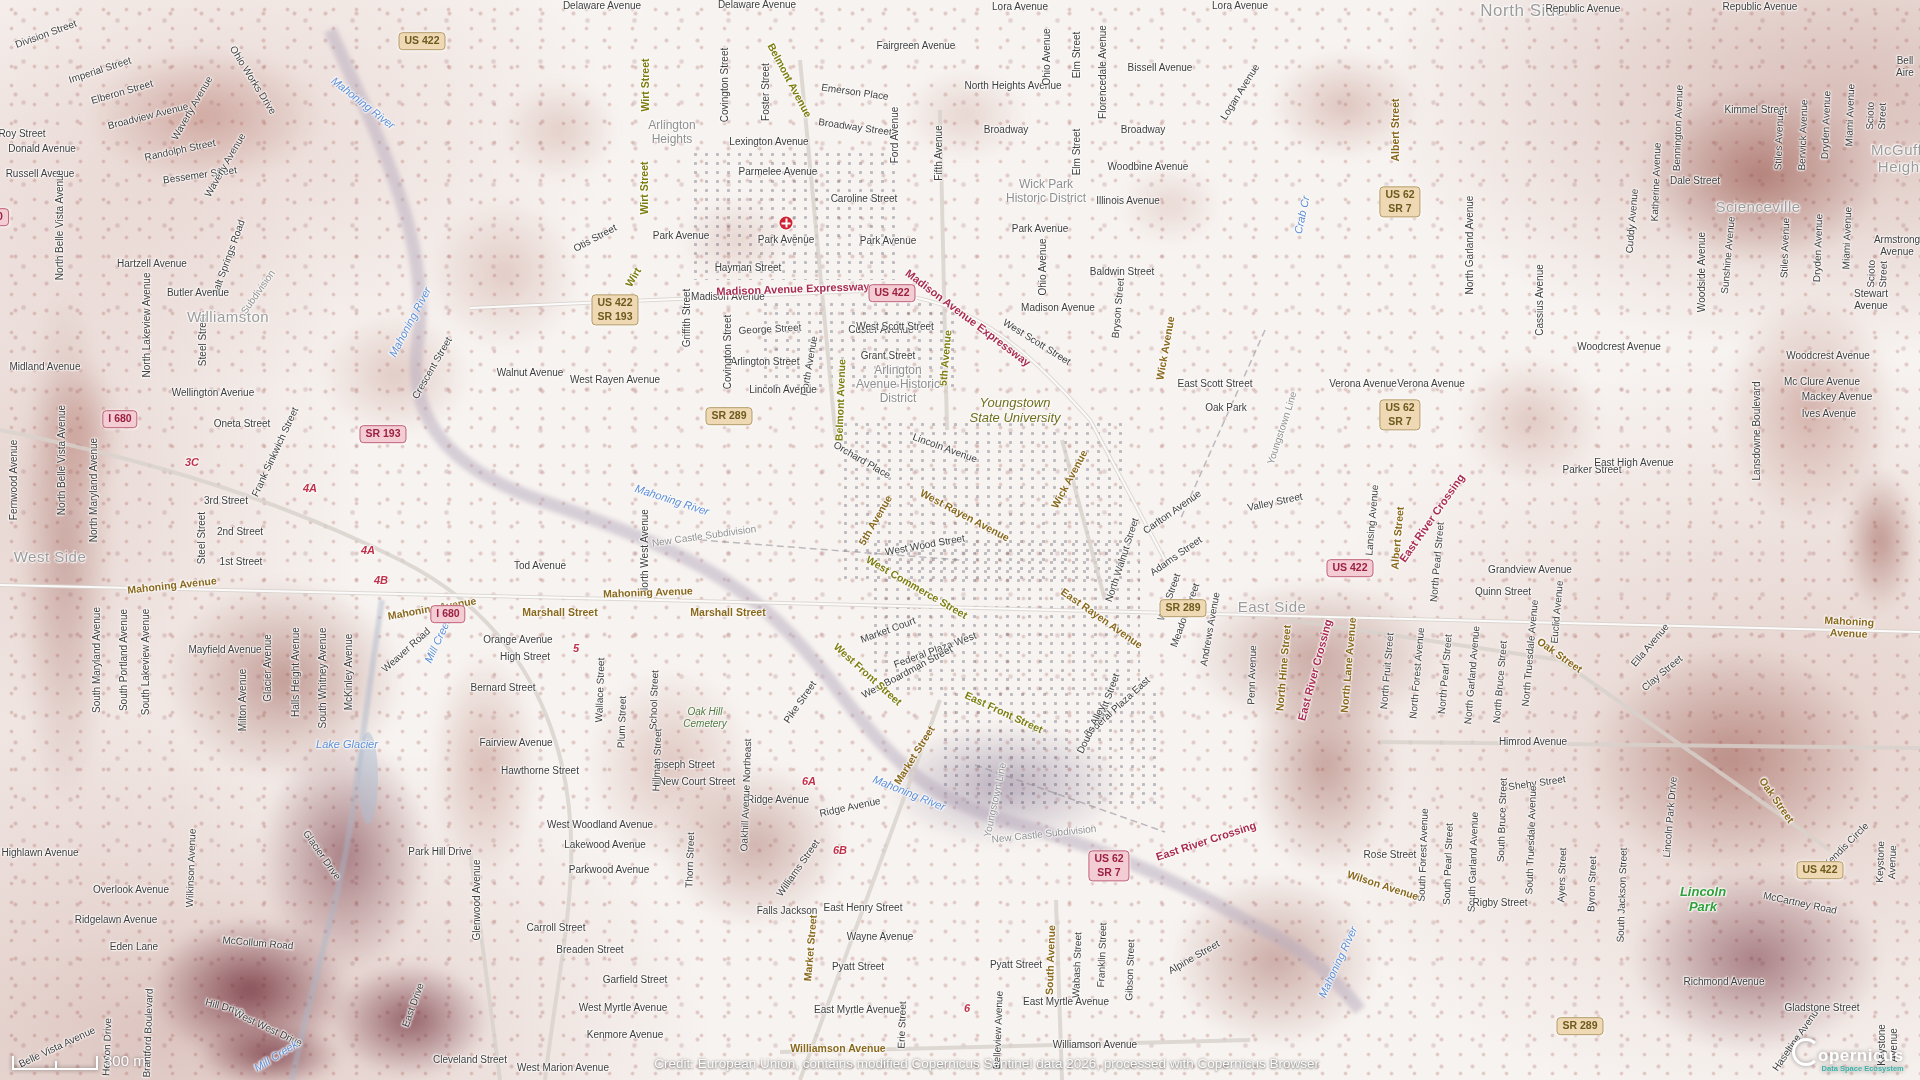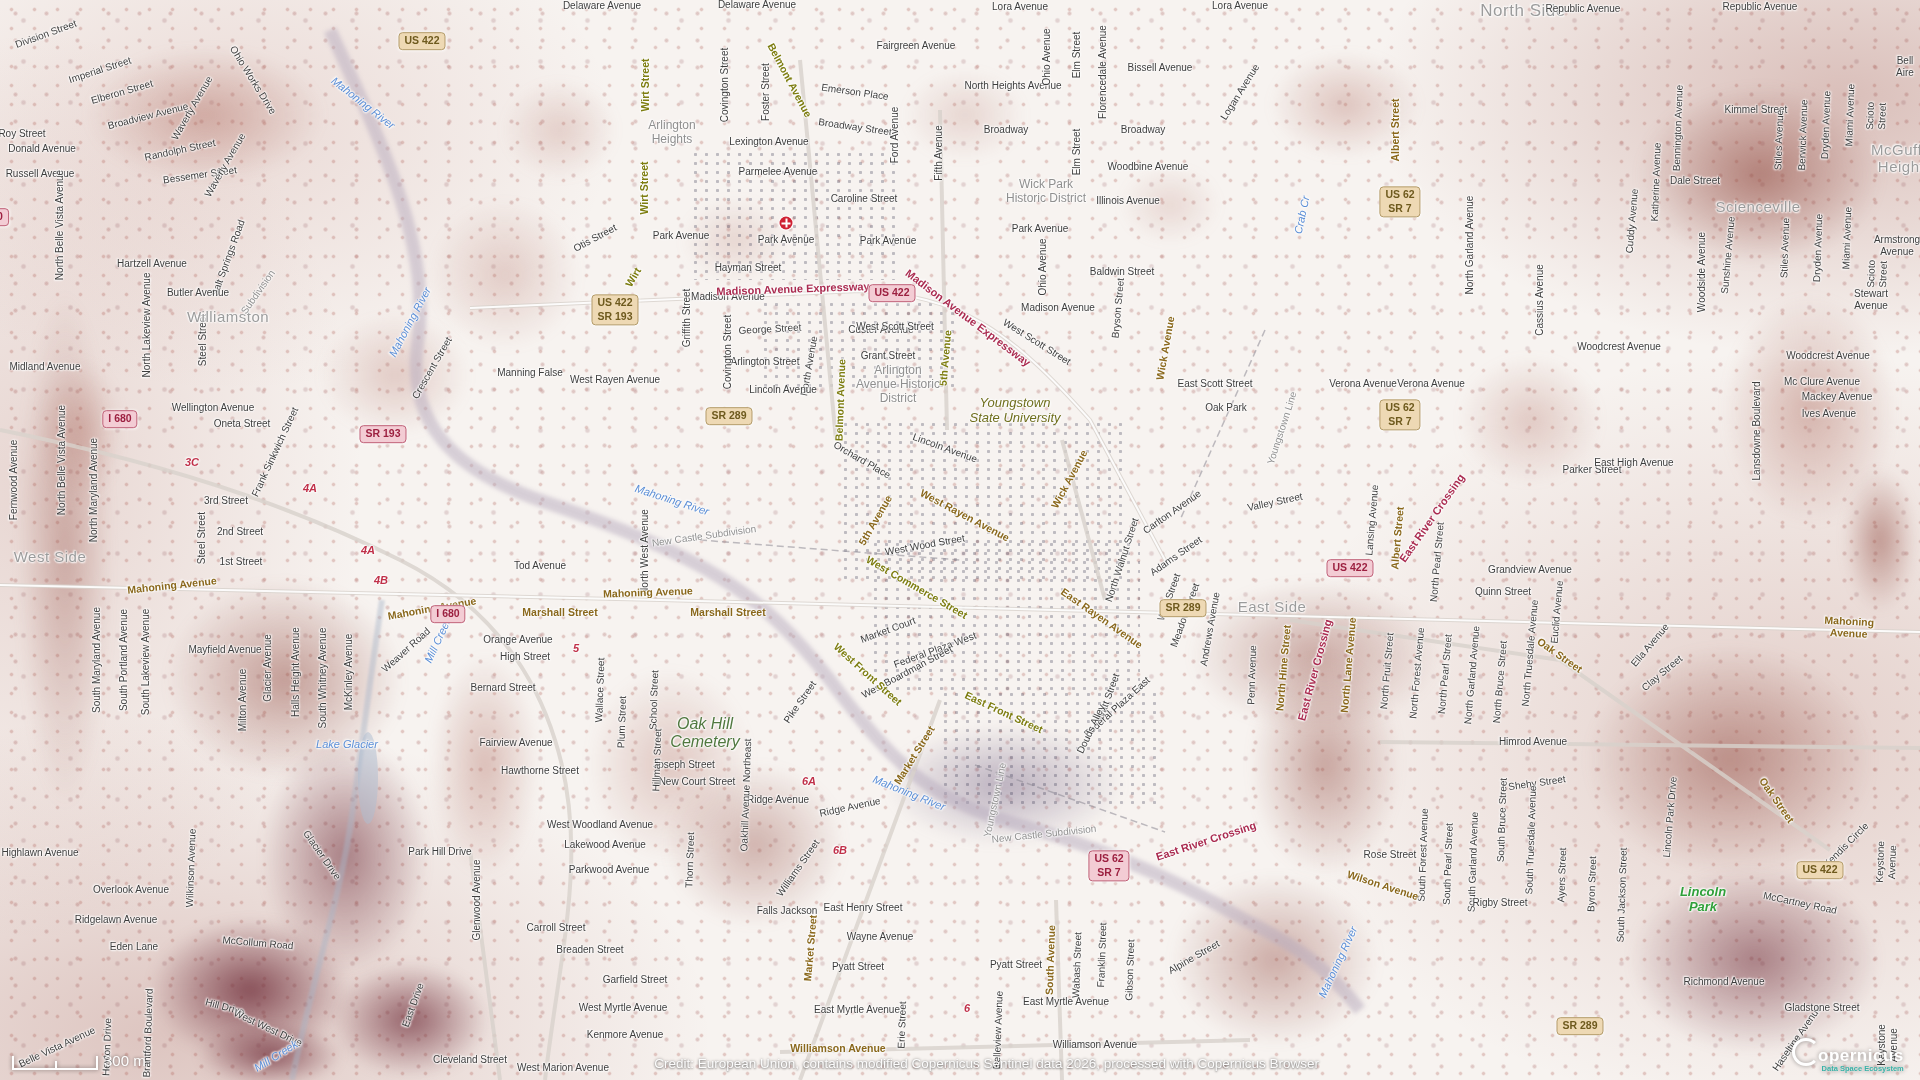--- a/index.html
+++ b/index.html
@@ -27,21 +27,21 @@
   .street{font-size:10px;color:#3d3d3d;}
   .road{font-size:10.5px;color:#8a681c;font-weight:bold;}
   .route{font-size:10.5px;color:#7d7d10;font-weight:bold;}
   .expwy{font-size:11px;color:#aa2b50;font-weight:bold;}
   .water,.lake{font-size:11px;color:#5b8ed6;font-style:italic;}
   .area{font-size:15px;color:#9b9b9b;letter-spacing:.5px;}
   .areabig{font-size:17px;color:#9b9b9b;letter-spacing:.5px;}
   .district{font-size:12px;color:#8f8f8f;}
   .sub{font-size:10px;color:#909090;}
   .uni{font-size:13px;color:#6f6f1d;font-style:italic;}
-  .cem{font-size:16px;color:#50783f;font-style:italic;margin-top:16px;}
+  .cem{font-size:10px;color:#50783f;font-style:italic;}
   .park{font-size:13px;color:#2fa03a;font-style:italic;font-weight:bold;}
   .exit{font-size:11px;color:#c03049;font-style:italic;font-weight:bold;}
 
   .shield{position:absolute;transform:translate(-50%,-50%);border-radius:4px;
           padding:1px 5px;font-size:10.5px;font-weight:bold;text-align:center;line-height:1.3;
           font-family:"Liberation Sans",sans-serif;}
   .pink{background:#f3ccd4;border:1px solid #bf6077;color:#9c2040;box-shadow:0 0 3px rgba(255,255,255,.8);}
   .tan{background:#eed9b4;border:1px solid #b39b69;color:#6e5a1e;box-shadow:0 0 3px rgba(255,255,255,.8);}
 
   #header-bar{position:absolute;left:0;top:8px;width:100%;height:22px;
@@ -165,41 +165,41 @@
       <span class="lbl street" style="left: 22px; top: 134px;">Roy Street</span>
       <span class="lbl street" style="left: 42px; top: 149px;">Donald Avenue</span>
       <span class="lbl street" style="left: 40px; top: 174px;">Russell Avenue</span>
       <span class="lbl street" style="left: 60px; top: 225px; transform: translate(-50%, -50%) rotate(-90deg);">North Belle Vista Avenue</span>
       <span class="lbl street" style="left: 228px; top: 258px; transform: translate(-50%, -50%) rotate(-70deg);">Salt Springs Road</span>
       <span class="lbl street" style="left: 152px; top: 264px;">Hartzell Avenue</span>
       <span class="lbl street" style="left: 198px; top: 293px;">Butler Avenue</span>
       <span class="lbl street" style="left: 147px; top: 325px; transform: translate(-50%, -50%) rotate(-90deg);">North Lakeview Avenue</span>
       <span class="lbl street" style="left: 203px; top: 340px; transform: translate(-50%, -50%) rotate(-90deg);">Steel Street</span>
       <span class="lbl street" style="left: 202px; top: 538px; transform: translate(-50%, -50%) rotate(-90deg);">Steel Street</span>
-      <span class="lbl street" style="left: 213px; top: 408px;">Wellington Avenue</span>
+      <span class="lbl street" style="left: 213px; top: 393px;">Wellington Avenue</span>
       <span class="lbl street" style="left: 242px; top: 424px;">Oneta Street</span>
       <span class="lbl street" style="left: 275px; top: 452px; transform: translate(-50%, -50%) rotate(-65deg);">Frank Sinkwich Street</span>
       <span class="lbl street" style="left: 226px; top: 501px;">3rd Street</span>
       <span class="lbl street" style="left: 240px; top: 532px;">2nd Street</span>
       <span class="lbl street" style="left: 241px; top: 562px;">1st Street</span>
       <span class="lbl street" style="left: 94px; top: 490px; transform: translate(-50%, -50%) rotate(-90deg);">North Maryland Avenue</span>
       <span class="lbl street" style="left: 62px; top: 460px; transform: translate(-50%, -50%) rotate(-90deg);">North Belle Vista Avenue</span>
       <span class="lbl street" style="left: 225px; top: 650px;">Mayfield Avenue</span>
       <span class="lbl street" style="left: 97px; top: 660px; transform: translate(-50%, -50%) rotate(-90deg);">South Maryland Avenue</span>
       <span class="lbl street" style="left: 124px; top: 660px; transform: translate(-50%, -50%) rotate(-90deg);">South Portland Avenue</span>
       <span class="lbl street" style="left: 146px; top: 662px; transform: translate(-50%, -50%) rotate(-90deg);">South Lakeview Avenue</span>
       <span class="lbl street" style="left: 268px; top: 668px; transform: translate(-50%, -50%) rotate(-90deg);">Glacier Avenue</span>
       <span class="lbl street" style="left: 296px; top: 672px; transform: translate(-50%, -50%) rotate(-90deg);">Halls Height Avenue</span>
       <span class="lbl street" style="left: 323px; top: 678px; transform: translate(-50%, -50%) rotate(-90deg);">South Whitney Avenue</span>
       <span class="lbl street" style="left: 349px; top: 672px; transform: translate(-50%, -50%) rotate(-90deg);">McKinley Avenue</span>
       <span class="lbl street" style="left: 243px; top: 700px; transform: translate(-50%, -50%) rotate(-90deg);">Milton Avenue</span>
       <span class="lbl street" style="left: 406px; top: 650px; transform: translate(-50%, -50%) rotate(-42deg);">Weaver Road</span>
       <span class="lbl street" style="left: 540px; top: 566px;">Tod Avenue</span>
       <span class="lbl street" style="left: 645px; top: 552px; transform: translate(-50%, -50%) rotate(-90deg);">North West Avenue</span>
-      <span class="lbl street" style="left: 530px; top: 373px;">Manning False</span>
+      <span class="lbl street" style="left: 530px; top: 373px;">Walnut Avenue</span>
       <span class="lbl street" style="left: 432px; top: 368px; transform: translate(-50%, -50%) rotate(-60deg);">Crescent Street</span>
       <span class="lbl street" style="left: 687px; top: 318px; transform: translate(-50%, -50%) rotate(-90deg);">Griffith Street</span>
       <span class="lbl street" style="left: 725px; top: 85px; transform: translate(-50%, -50%) rotate(-90deg);">Covington Street</span>
       <span class="lbl street" style="left: 766px; top: 92px; transform: translate(-50%, -50%) rotate(-90deg);">Foster Street</span>
       <span class="lbl street" style="left: 855px; top: 92px; transform: translate(-50%, -50%) rotate(8deg);">Emerson Place</span>
       <span class="lbl street" style="left: 855px; top: 127px; transform: translate(-50%, -50%) rotate(8deg);">Broadway Street</span>
       <span class="lbl street" style="left: 916px; top: 46px;">Fairgreen Avenue</span>
       <span class="lbl street" style="left: 993px; top: 86px; margin-left: 20px;">North Heights Avenue</span>
       <span class="lbl street" style="left: 1006px; top: 130px;">Broadway</span>
       <span class="lbl street" style="left: 1143px; top: 130px;">Broadway</span>

